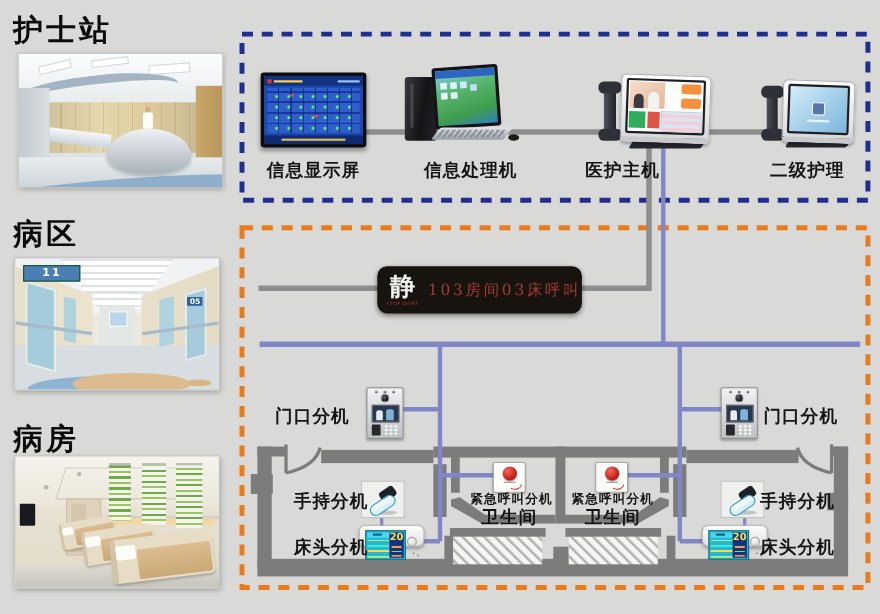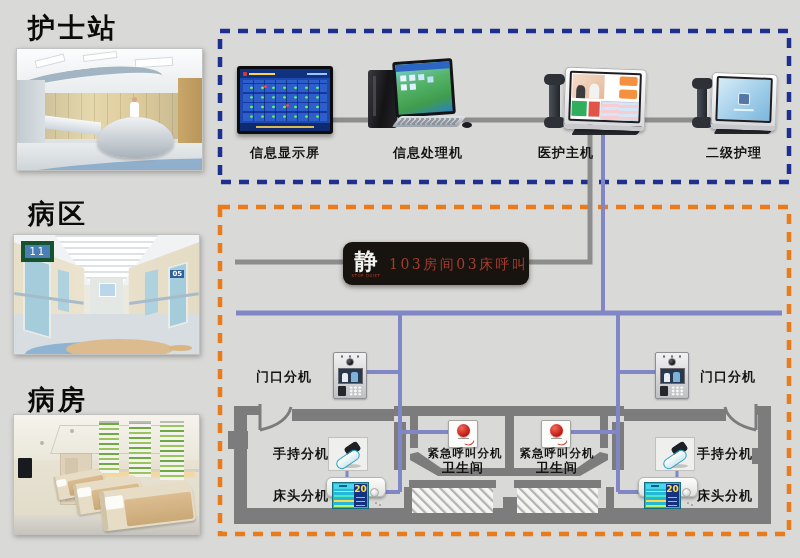--- a/index.html
+++ b/index.html
@@ -2,22 +2,22 @@
 <html><head>
 <meta charset="utf-8">
 <style>
   html,body{margin:0;padding:0;}
   body{width:800px;height:558px;background:#d9d9d7;font-family:"DejaVu Sans","Liberation Sans",sans-serif;}
   .stage{position:relative;width:800px;height:558px;background:#d9d9d7;overflow:hidden;}
   .stage *{box-sizing:border-box;}
 
   
   .abs{position:absolute;}
-  .lbl{position:absolute;font-weight:bold;color:#141414;font-size:13px;text-align:center;line-height:1.1;letter-spacing:1px;white-space:nowrap;}
-  .sec-title{position:absolute;font-weight:bold;color:#0b0b0b;font-size:27px;letter-spacing:3px;line-height:1;margin-left:16px;}
+  .lbl{position:absolute;font-weight:bold;color:#141414;font-size:16px;text-align:center;line-height:1.1;letter-spacing:1px;white-space:nowrap;}
+  .sec-title{position:absolute;font-weight:bold;color:#0b0b0b;font-size:27px;letter-spacing:3px;line-height:1;}
 
   
   .photo{position:absolute;overflow:hidden;border:1px solid #c2c2c0;box-shadow:1px 2px 5px rgba(0,0,0,.28);background:#dfe2e4;}
   
   .p1-ceil{position:absolute;left:0;top:0;right:0;height:46%;background:linear-gradient(#fbfcfd,#e4e8ea);}
   .p1-light{position:absolute;background:#fff;border:1px solid #d4d9dd;}
   .p1-sw{position:absolute;left:-14px;top:20px;width:160px;height:34px;border-radius:50%;border-top:8px solid #a3b5c3;transform:rotate(-7deg);}
   .p1-wall{position:absolute;left:14%;right:12%;top:36%;height:38%;background:linear-gradient(90deg,#cfc199 0%,#e6d8ad 35%,#dcca9a 70%,#c9bb93 100%);background-size:100% 100%;}
   .p1-wall:after{content:"";position:absolute;inset:0;background:repeating-linear-gradient(90deg,transparent 0 12px,rgba(120,100,60,.18) 12px 13px);}
   .p1-side{position:absolute;left:0;top:26%;width:15%;height:56%;background:linear-gradient(90deg,#c3cbd0,#d8dee1);}
@@ -39,21 +39,21 @@
   .p2-end{position:absolute;left:41%;top:36%;width:18%;height:30%;background:#e3e8e4;}
   .p2-win{position:absolute;left:46%;top:40%;width:9%;height:12%;background:#b9d6ea;border:1px solid #fff;}
   .p2-door1{position:absolute;left:5%;top:20%;width:15%;height:64%;background:#a5ccda;border:2px solid #e9ece6;transform:skewY(16deg);}
   .p2-door2{position:absolute;right:6%;top:24%;width:11%;height:52%;background:#a5ccda;border:2px solid #e9ece6;transform:skewY(-16deg);}
   .p2-door3{position:absolute;right:22%;top:30%;width:7%;height:36%;background:#aed2de;transform:skewY(-14deg);}
   .p2-door4{position:absolute;left:24%;top:30%;width:6%;height:34%;background:#aed2de;transform:skewY(14deg);}
   .p2-floor{position:absolute;left:0;right:0;bottom:0;height:34%;background:#d7dde1;overflow:hidden;}
   .p2-c1{position:absolute;left:28%;bottom:-12%;width:58%;height:50%;background:#dcbc8e;border-radius:50%;}
   .p2-c2{position:absolute;left:6%;bottom:-30%;width:74%;height:60%;background:#8fb3d2;border-radius:50%;}
   .p2-c3{position:absolute;right:4%;bottom:8%;width:12%;height:14%;background:#d8b684;border-radius:50%;}
-  .p2-sign1{position:absolute;left:4%;top:5%;padding:1px 4px;background:#4a7fb5;border:4px solid #14532d;color:#fff;font-size:10px;font-weight:normal;letter-spacing:2px;}
+  .p2-sign1{position:absolute;left:4%;top:5%;padding:1px 16px;background:#4a7fb5;border:1px solid #14532d;color:#fff;font-size:10px;font-weight:bold;letter-spacing:2px;}
   .p2-sign2{position:absolute;right:8%;top:29%;padding:0 2px;background:#2f5f9e;color:#fff;font-size:7px;font-weight:bold;}
   
   .p3-base{position:absolute;inset:0;background:linear-gradient(#ece7da,#e0dac7);}
   .p3-ceil{position:absolute;left:0;top:0;right:0;height:38%;background:linear-gradient(#f5f3ec,#eae7da);}
   .p3-frame{position:absolute;border:1px solid #cfccbc;}
   .p3-dot{position:absolute;width:4px;height:4px;border-radius:50%;background:#b9b6a8;}
   .p3-door{position:absolute;left:25%;top:32%;width:17%;height:44%;background:#ded2bb;border:1px solid #cbbfa8;}
   .p3-door:after{content:"";position:absolute;left:12%;top:8%;width:46%;height:88%;background:#d3c6ac;}
   .p3-tv{position:absolute;left:2%;top:36%;width:8%;height:17%;background:#191920;border-radius:1px;}
   .p3-rail{position:absolute;left:40%;right:0;top:45%;height:3px;background:#ccd0d5;}

